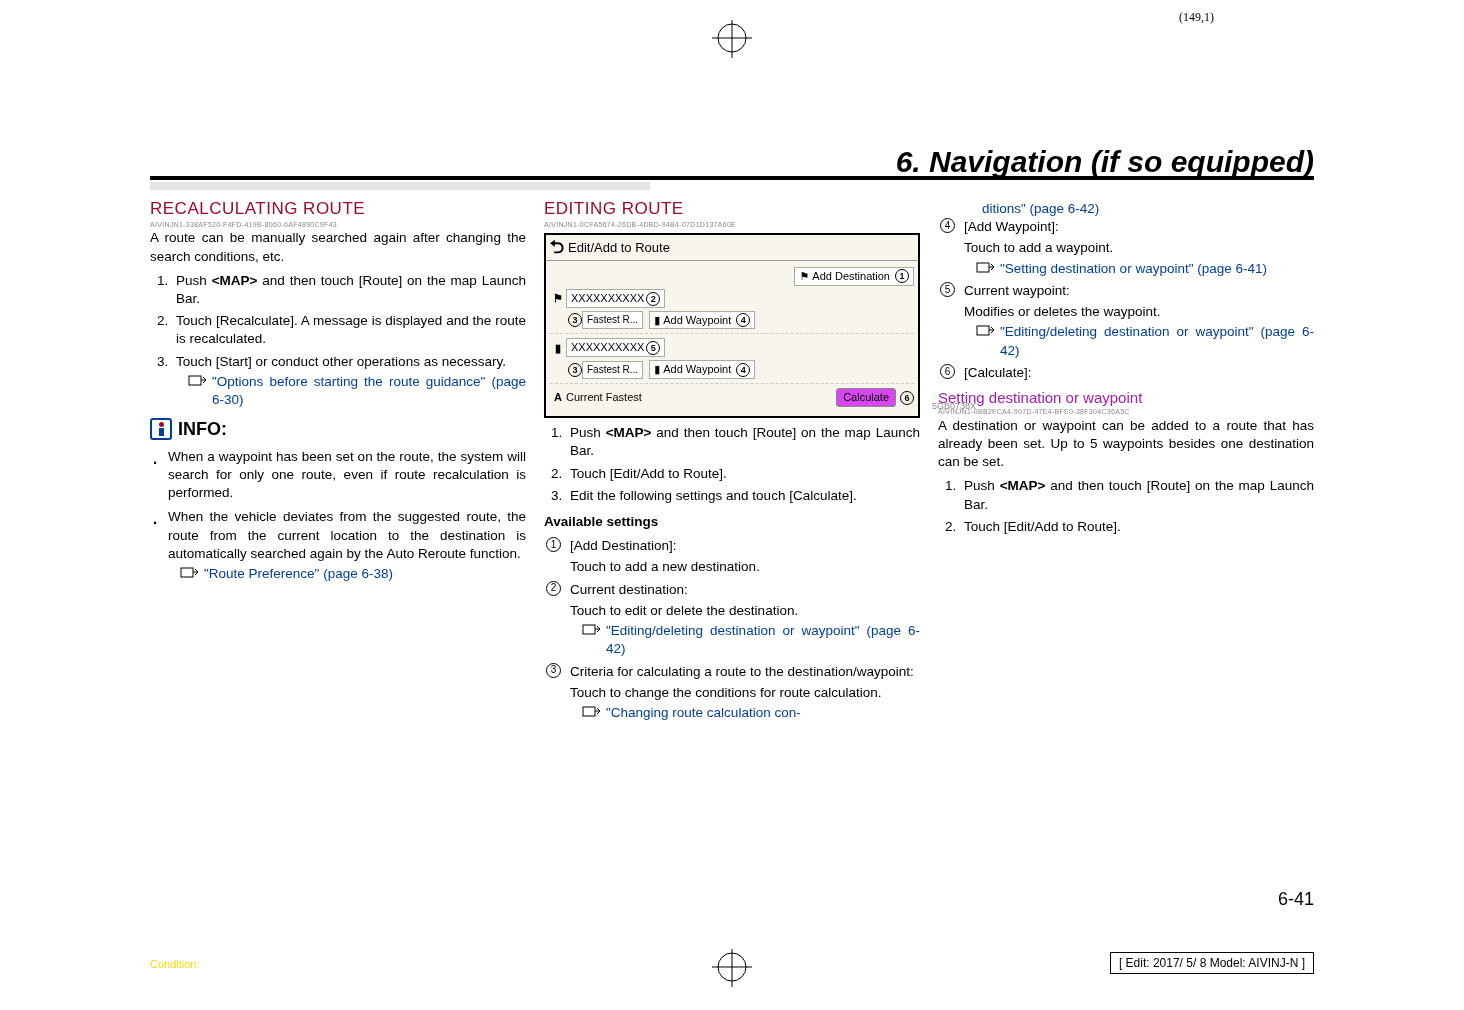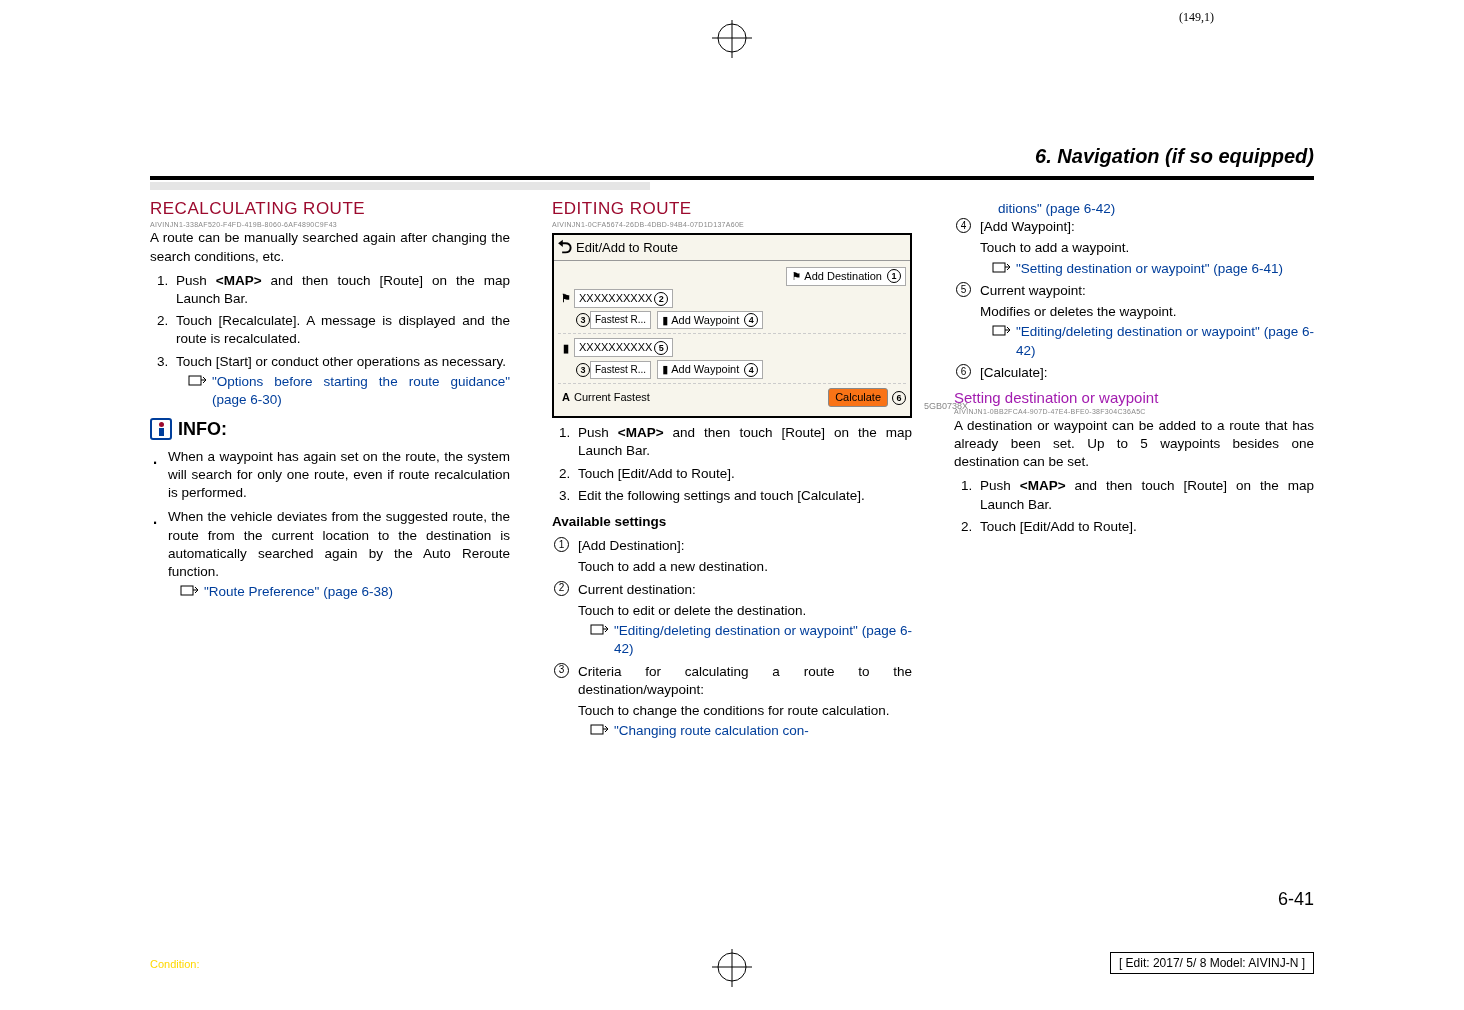--- a/index.html
+++ b/index.html
@@ -1,24 +1,24 @@
 <!DOCTYPE html>
 <html><head>
 <meta charset="utf-8">
 <style>
   * { margin: 0; padding: 0; box-sizing: border-box; }
   body { font-family: Arial, Helvetica, sans-serif; background: #fff; width: 1464px; height: 1010px; position: relative; font-size: 13.5px; color: #000; }
   .page { width: 1464px; height: 1010px; position: relative; }
   .top-page-num-wrap { position: absolute; top: 10px; right: 250px; font-size: 12px; font-family: "Times New Roman", serif; }
   .crop-top { position: absolute; top: 18px; left: 50%; transform: translateX(-50%); }
   .crop-bottom { position: absolute; bottom: 18px; left: 50%; transform: translateX(-50%); }
-  .section-title { position: absolute; top: 145px; right: 150px; font-size: 20px; font-weight: bold; font-style: italic; }
+  .section-title { position: absolute; top: 145px; right: 150px; font-size: 30px; font-weight: bold; font-style: italic; }
   .rule-band { position: absolute; top: 176px; left: 150px; right: 150px; height: 4px; background: #000; }
   .rule-band::after { content: ""; position: absolute; top: 6px; left: 0; right: 700px; height: 8px; background: #b0002b; border-right: 500px solid #e5e5e5;}
-  .cols { position: absolute; top: 198px; left: 150px; right: 150px; display: flex; gap: 42px; }
+  .cols { position: absolute; top: 198px; left: 150px; right: 150px; display: flex; gap: 18px; }
   .col { flex: 1; text-align: justify; line-height: 1.35; }
   .h2 { font-family: Verdana, Geneva, sans-serif; color: #9c0a2e; font-size: 17px; letter-spacing: 0.5px; margin-bottom: 2px; }
   .h3 { font-family: Verdana, Geneva, sans-serif; color: #a21caf; font-size: 15px; margin-top: 6px; margin-bottom: 2px; }
   .uid { font-size: 7px; color: #888; letter-spacing: 0.3px; display: block; margin-top: -3px; }
   .para { margin-bottom: 6px; }
   ol.numlist { list-style: decimal; padding-left: 22px; margin-bottom: 6px; }
   ol.numlist li { padding-left: 4px; margin-bottom: 4px; text-align: justify; }
   ul.bullets { list-style: none; padding-left: 0; }
   ul.bullets > li { position: relative; padding-left: 18px; margin-bottom: 6px; text-align: justify; }
   ul.bullets > li::before { content: "."; position: absolute; left: 2px; top: -6px; font-size: 22px; }
@@ -40,21 +40,21 @@
   .screenshot-box { border: 2px solid #000; background: #f7f5ec; margin: 4px 0 6px 0; position: relative; font-family: Arial, sans-serif; }
   .sshot-top { display: flex; align-items: center; border-bottom: 1px solid #999; }
   .sshot-back { width: 22px; text-align: center; font-size: 18px; font-weight: bold; }
   .sshot-title { flex: 1; font-size: 13px; padding: 3px 0; }
   .sshot-body { padding: 6px 4px 6px 4px; position: relative; }
   .sshot-row { display: flex; align-items: center; margin-bottom: 3px; font-size: 11px; }
   .sshot-leftcol { width: 16px; text-align: center; font-weight: bold; font-size: 11px; }
   .sshot-dest { border: 1px solid #aaa; background:#fff; padding: 1px 4px; font-size:11px; margin-right:2px;}
   .add-dest-btn { margin-left: auto; border: 1px solid #aaa; background:#fff; padding: 1px 4px; font-size: 11px; display:flex; align-items:center; gap:3px;}
   .wp-btn { border: 1px solid #aaa; background:#fff; padding: 1px 4px; font-size:11px; display:flex; align-items:center; gap:3px; margin-right:2px;}
-  .calc-btn { border: 1px solid #888; background:#f97316; padding: 1px 6px; font-size:11px; border-radius:3px; margin-right:2px;}
+  .calc-btn { border: 1px solid #888; background:#d946ef; padding: 1px 6px; font-size:11px; border-radius:3px; margin-right:2px;}
   .sep-line { border-top: 1px dashed #ccc; margin: 4px 0; }
   .sc-num { display:inline-flex; width:14px; height:14px; border:1.2px solid #000; border-radius:50%; font-size:9px; align-items:center; justify-content:center; margin-left:2px; font-weight:bold;}
   .sshot-id { position: absolute; right: -58px; bottom: 4px; font-size: 9px; color: #888; }
   .fastest-box{ border:1px solid #aaa; background:#fff; padding:1px 4px; font-size:10px; margin-right:6px;}
   .page-num { position: absolute; bottom: 100px; right: 150px; font-size: 18px; font-family: Verdana, Geneva, sans-serif; }
   .condition { position: absolute; bottom: 40px; left: 150px; color: #ffd800; font-size: 11px; }
   .edit-box { position: absolute; bottom: 36px; right: 150px; border: 1.5px solid #000; padding: 3px 8px; font-size: 12px; font-family: Arial; }
 </style>
 </head>
 <body>
@@ -94,21 +94,21 @@
           </div>
         </li>
       </ol>
       <div class="info-bar">
         <div class="info-icon">
             <div class="info-i"></div>
           </div>
         <span class="info-label">INFO:</span>
       </div>
       <ul class="bullets">
-        <li>When a waypoint has again set on the route, the system will search for only one route, even if route recalculation is performed.</li>
+        <li>When a waypoint has been set on the route, the system will search for only one route, even if route recalculation is performed.</li>
         <li>
           <span>When the vehicle deviates from the suggested route, the route from the current location to the destination is automatically searched again by the Auto Reroute function.</span>
           <div class="ref-row">
             <svg class="ref-icon" width="18" height="12">
                 <rect x="1" y="2" width="12" height="9" fill="none" stroke="#000"></rect>
                 <path d="M13 6 L18 6 M15 3 L18 6 L15 9" fill="none" stroke="#000"></path>
               </svg>
             <span class="ref">"Route Preference" (page 6-38)</span>
           </div>
         </li>

